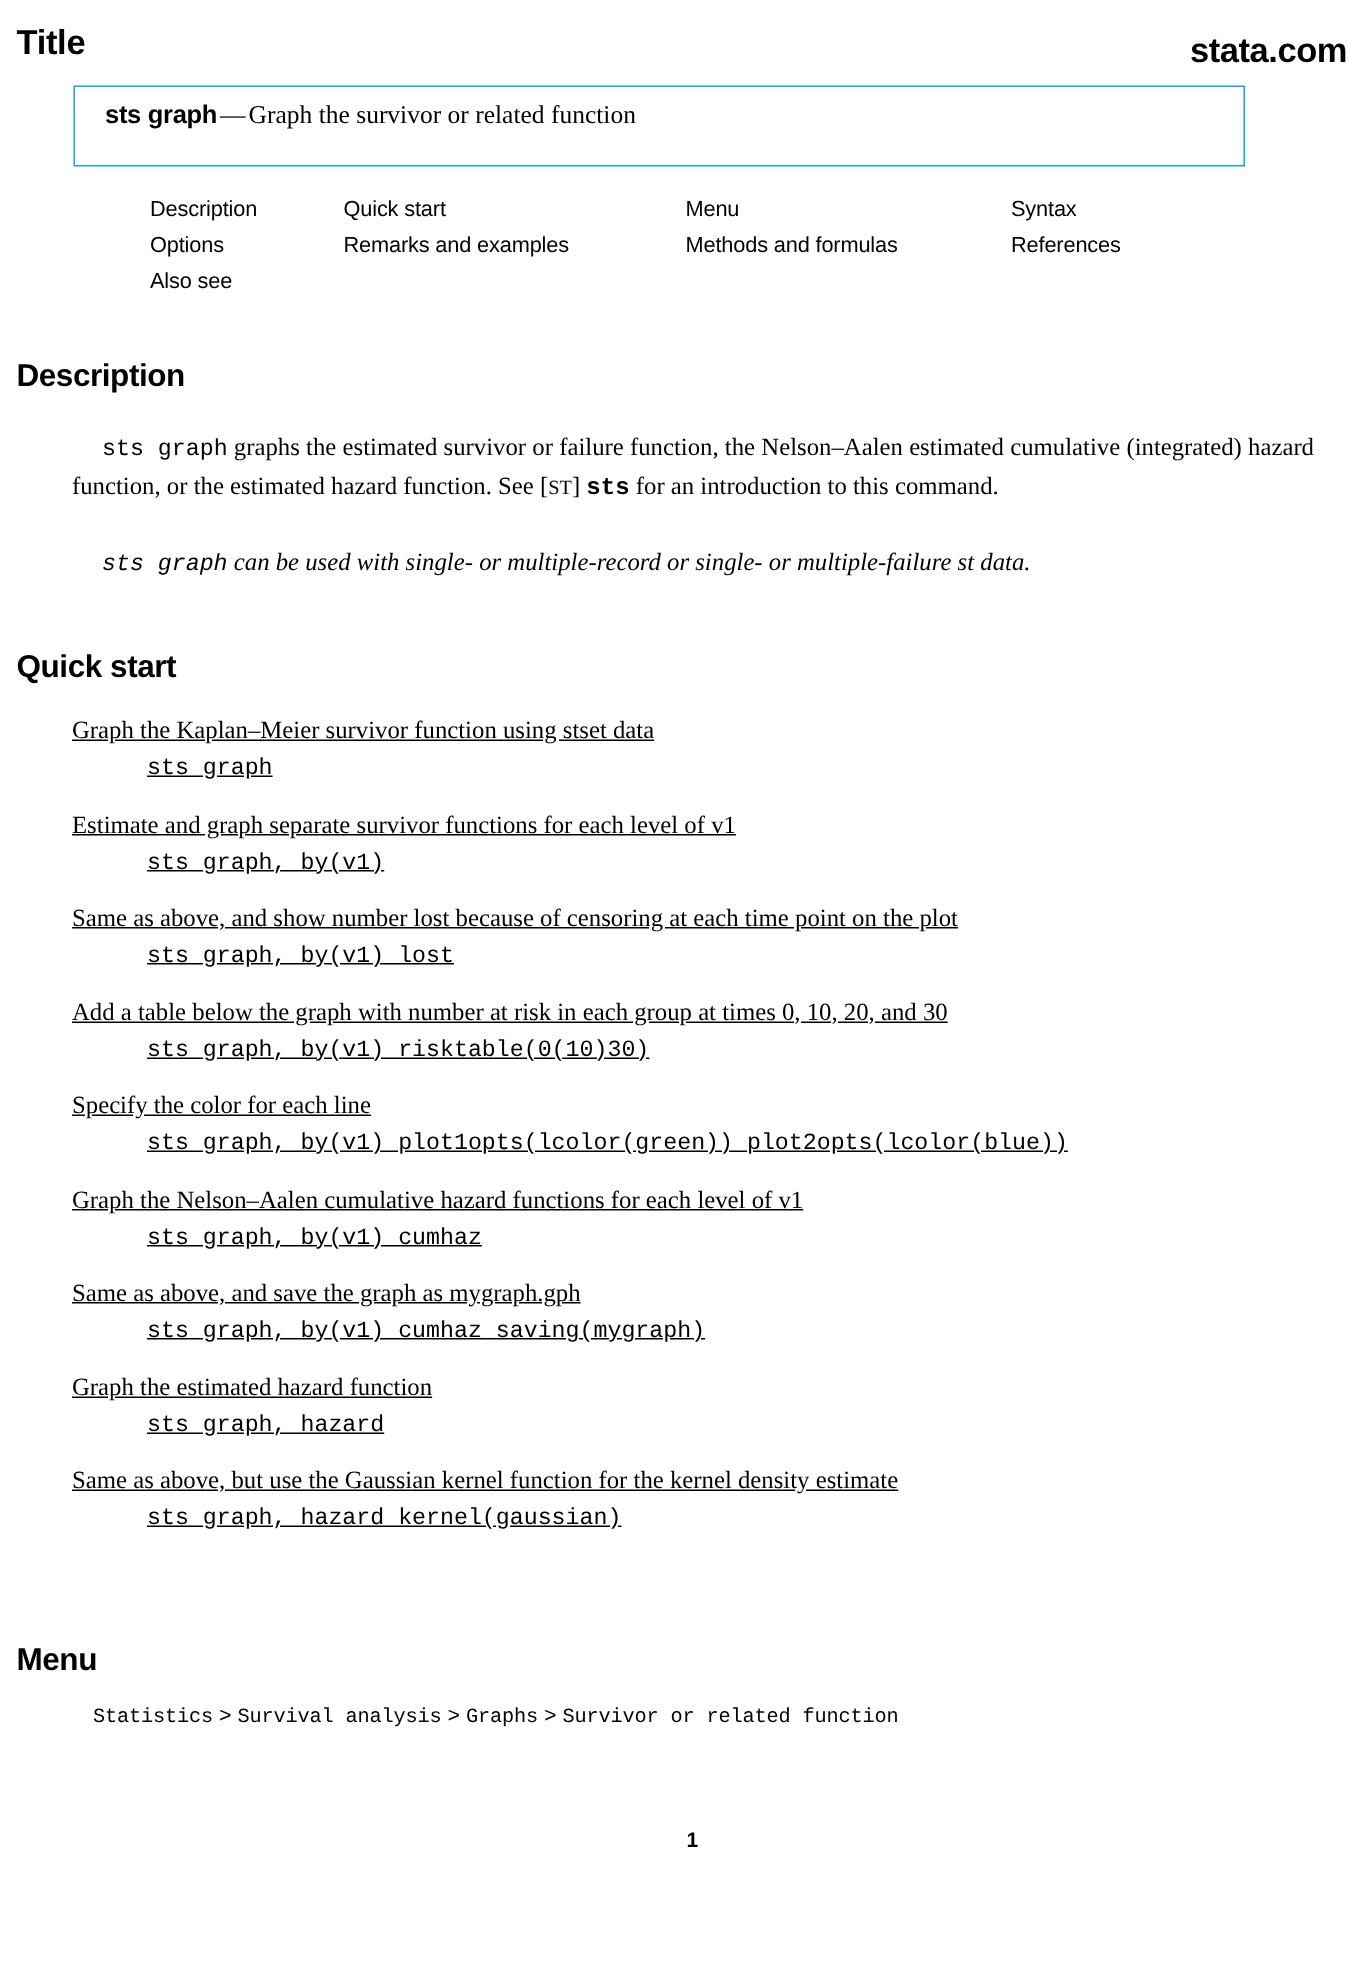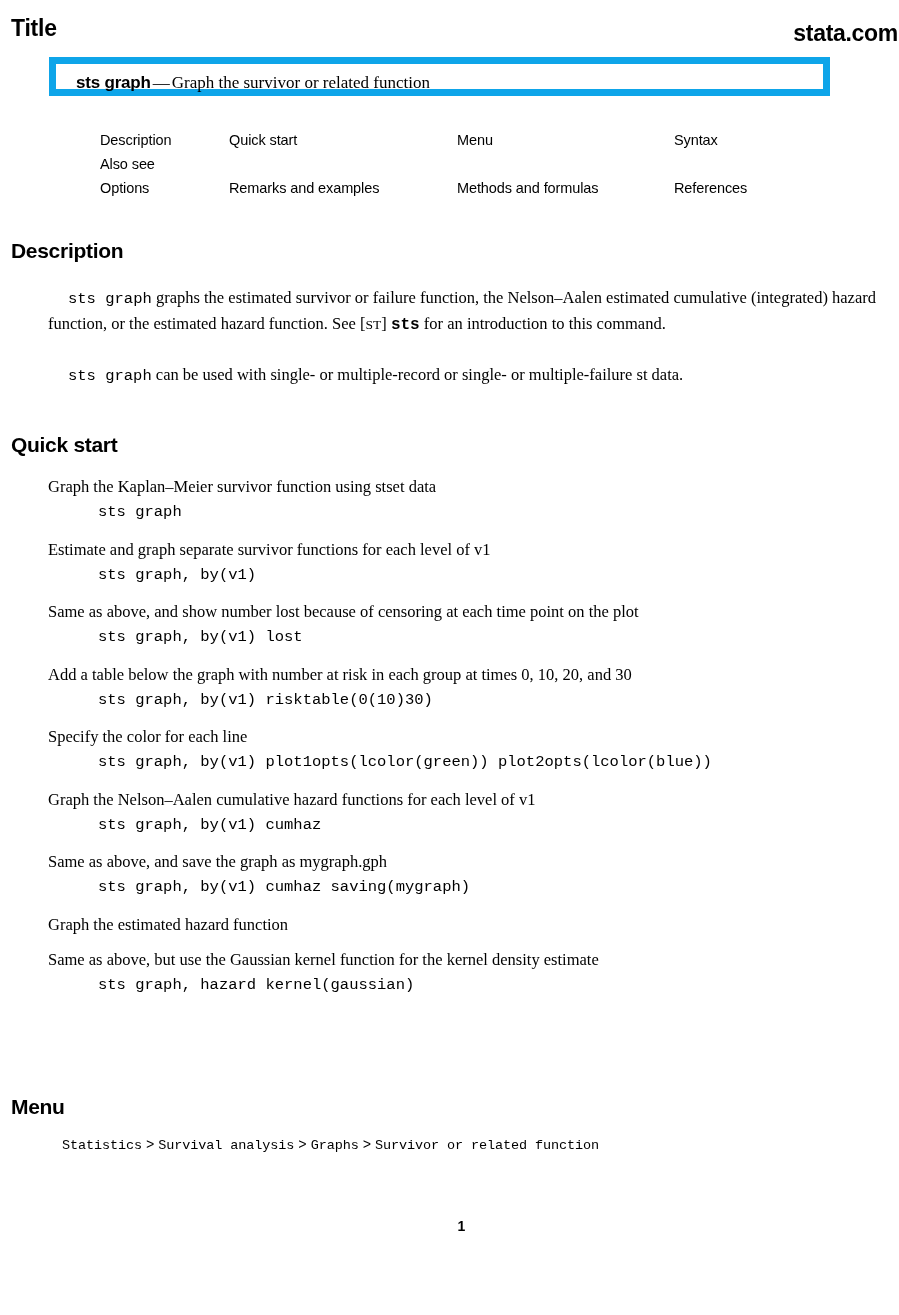--- a/index.html
+++ b/index.html
@@ -44,22 +44,22 @@
     letter-spacing: -0.3px;
     line-height: 1;
   }
 
   
   .title-box {
     position: absolute;
     left: 49px;
     top: 57px;
     width: 781px;
-    height: 39px;
-    border: 7px solid #0ea5e9;
+    height: 54px;
+    border: 1px solid #0ea5e9;
     box-sizing: border-box;
   }
   .title-box-inner {
     position: absolute;
     left: 20px;
     top: 9px;
     white-space: nowrap;
     font-size: 17px;
     line-height: 1.2;
   }
@@ -116,21 +116,21 @@
   
   .desc-block {
     position: absolute;
     left: 48px;
     width: 828px;
     font-size: 16.5px;
     line-height: 23.5px;
     text-align: justify;
   }
   #desc-p1 { top: 286px; text-indent: 20px; }
-  #desc-p2 { top: 363px; text-indent: 20px; text-align: left; }
+  #desc-p2 { top: 363px; text-indent: 20px; text-align: left; font-style: italic; }
 
   .mono {
     font-family: "Liberation Mono", "DejaVu Sans Mono", monospace;
     font-size: 15.5px;
   }
   .smallcaps {
     font-size: 13.5px;
   }
   .bold-mono {
     font-family: "Liberation Mono", "DejaVu Sans Mono", monospace;
@@ -140,20 +140,21 @@
 
   
   .qs-list {
     position: absolute;
     left: 48px;
     top: 474px;
     width: 830px;
   }
   .qs-item {
     margin-bottom: 10.5px;
+    text-decoration: underline;
   }
   .qs-desc {
     font-size: 16.5px;
     line-height: 25px;
     white-space: nowrap;
   }
   .qs-code {
     font-family: "Liberation Mono", "DejaVu Sans Mono", monospace;
     font-size: 15.5px;
     line-height: 27px;
@@ -205,31 +206,31 @@
   </div>
 
   <div class="navlinks">
     <div class="nav-row">
       <div class="nav-cell nav-c1">Description</div>
       <div class="nav-cell nav-c2">Quick start</div>
       <div class="nav-cell nav-c3">Menu</div>
       <div class="nav-cell nav-c4">Syntax</div>
     </div>
     <div class="nav-row">
+      <div class="nav-cell nav-c1">Options</div>
+      <div class="nav-cell nav-c2">Remarks and examples</div>
+      <div class="nav-cell nav-c3">Methods and formulas</div>
+      <div class="nav-cell nav-c4">References</div>
+    </div>
+    <div class="nav-row">
       <div class="nav-cell nav-c1">Also see</div>
       <div class="nav-cell nav-c2"></div>
       <div class="nav-cell nav-c3"></div>
       <div class="nav-cell nav-c4"></div>
     </div>
-    <div class="nav-row">
-      <div class="nav-cell nav-c1">Options</div>
-      <div class="nav-cell nav-c2">Remarks and examples</div>
-      <div class="nav-cell nav-c3">Methods and formulas</div>
-      <div class="nav-cell nav-c4">References</div>
-    </div>
   </div>
 
   <div class="section-head" id="head-description">Description</div>
 
   <div class="desc-block" id="desc-p1">
     <span class="mono">sts graph</span><span> graphs the estimated survivor or failure function, the Nelson–Aalen estimated cumulative (integrated) hazard function, or the estimated hazard function. See [</span><span class="smallcaps">ST</span><span>] </span><span class="bold-mono">sts</span><span> for an introduction to this command.</span>
   </div>
 
   <div class="desc-block" id="desc-p2">
     <span class="mono">sts graph</span><span> can be used with single- or multiple-record or single- or multiple-failure st data.</span>
@@ -261,20 +262,21 @@
     <div class="qs-item">
       <div class="qs-desc">Graph the Nelson–Aalen cumulative hazard functions for each level of v1</div>
       <div class="qs-code">sts graph, by(v1) cumhaz</div>
     </div>
     <div class="qs-item">
       <div class="qs-desc">Same as above, and save the graph as mygraph.gph</div>
       <div class="qs-code">sts graph, by(v1) cumhaz saving(mygraph)</div>
     </div>
     <div class="qs-item">
       <div class="qs-desc">Graph the estimated hazard function</div>
+      <div class="qs-code">sts graph, hazard</div>
     </div>
     <div class="qs-item">
       <div class="qs-desc">Same as above, but use the Gaussian kernel function for the kernel density estimate</div>
       <div class="qs-code">sts graph, hazard kernel(gaussian)</div>
     </div>
   </div>
 
   <div class="section-head" id="head-menu">Menu</div>
 
   <div class="menu-path">

